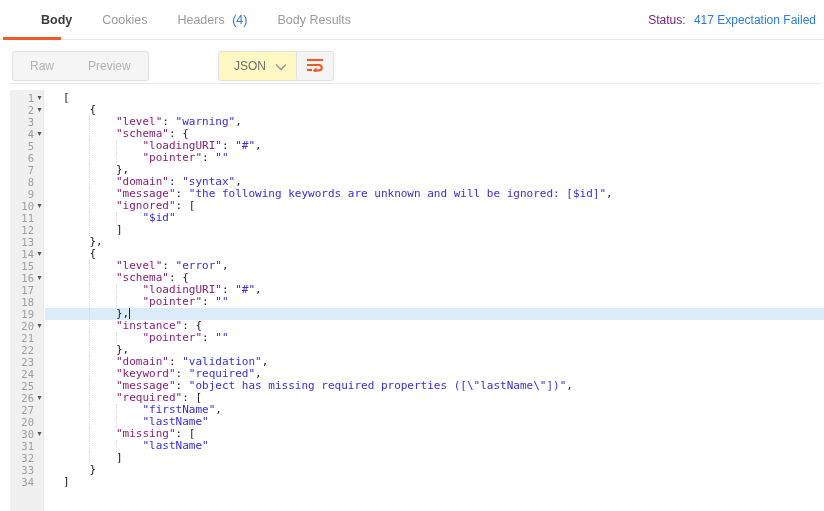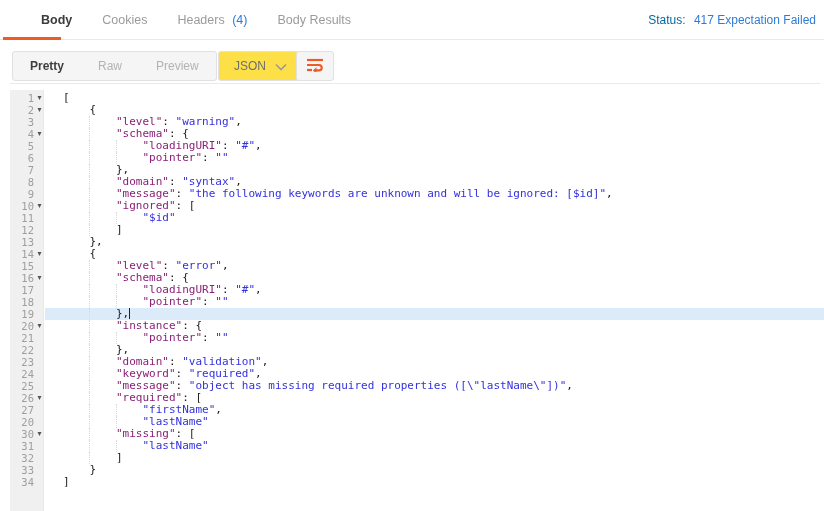--- a/index.html
+++ b/index.html
@@ -16,34 +16,34 @@
   }
   .tabs { display:flex; align-items:center; height:40px; padding-left:18px; }
   .tab { font-size:12.5px; color:#9b9b9b; margin-right:30px; cursor:pointer; white-space:nowrap; }
   .tab.active { color:#3c3c3c; font-weight:700;margin-left:23px; }
   .tab .count { color:var(--blue); margin-left:4px; }
   .tab-underline {
     position:absolute; left:3px; bottom:-1px; width:58px; height:3px;
     background:var(--accent);
   }
   .status { position:absolute; right:8px; top:0; height:40px; line-height:40px; font-size:12px; }
-  .status .lbl { color:#0369a1; }
+  .status .lbl { color:#701a75; }
   .status .val { color:var(--blue); margin-left:5px; }
 
   
   .toolbar { position:absolute; top:41px; left:0; right:0; height:48px; background:#fff; }
   .seg-group {
     position:absolute; left:12px; top:10px; height:30px; display:flex;
     background:#f5f5f5; border:1px solid #e1e1e1; border-radius:3px; overflow:hidden;
   }
   .seg { padding:0 17px; line-height:28px; font-size:12px; color:#b3b3b3; cursor:pointer; }
   .seg.active { color:#3f3f3f; font-weight:700; }
   .lang-select {
     position:absolute; left:218px; top:10px; height:30px; padding:0 12px 0 15px;
-    background:#fde047; border:1px solid #e1e1e1; border-radius:3px;
+    background:#fef9c3; border:1px solid #e1e1e1; border-radius:3px;
     display:flex; align-items:center; cursor:pointer;
   }
   .lang-select .txt { font-size:12px; color:#6e6e6e; margin-right:9px; }
   .wrap-btn {
     position:absolute; left:296px; top:10px; width:38px; height:30px;
     background:#f5f5f5; border:1px solid #e1e1e1; border-radius:3px;
     display:flex; align-items:center; justify-content:center; cursor:pointer;
   }
   .panel-divider { position:absolute; top:83px; left:10px; right:4px; height:1px; background:#eaeaea; }
 
@@ -93,21 +93,20 @@
       </div>
     </div>
     <div class="status">
       <span class="lbl">Status:</span>
       <span class="val">417 Expectation Failed</span>
     </div>
   </div>
 
   <div class="toolbar">
     <div class="seg-group">
-      <div class="seg active">Pretty</div>
       <div class="seg">Raw</div>
       <div class="seg">Preview</div>
     </div>
     <div class="lang-select">
       <span class="txt">JSON</span>
       <span>
         <svg width="12" height="8" viewBox="0 0 12 8">
             <polyline points="1,1.5 6,6.5 11,1.5" fill="none" stroke="#9a9a9a" stroke-width="1.6"></polyline>
           </svg>
       </span>

